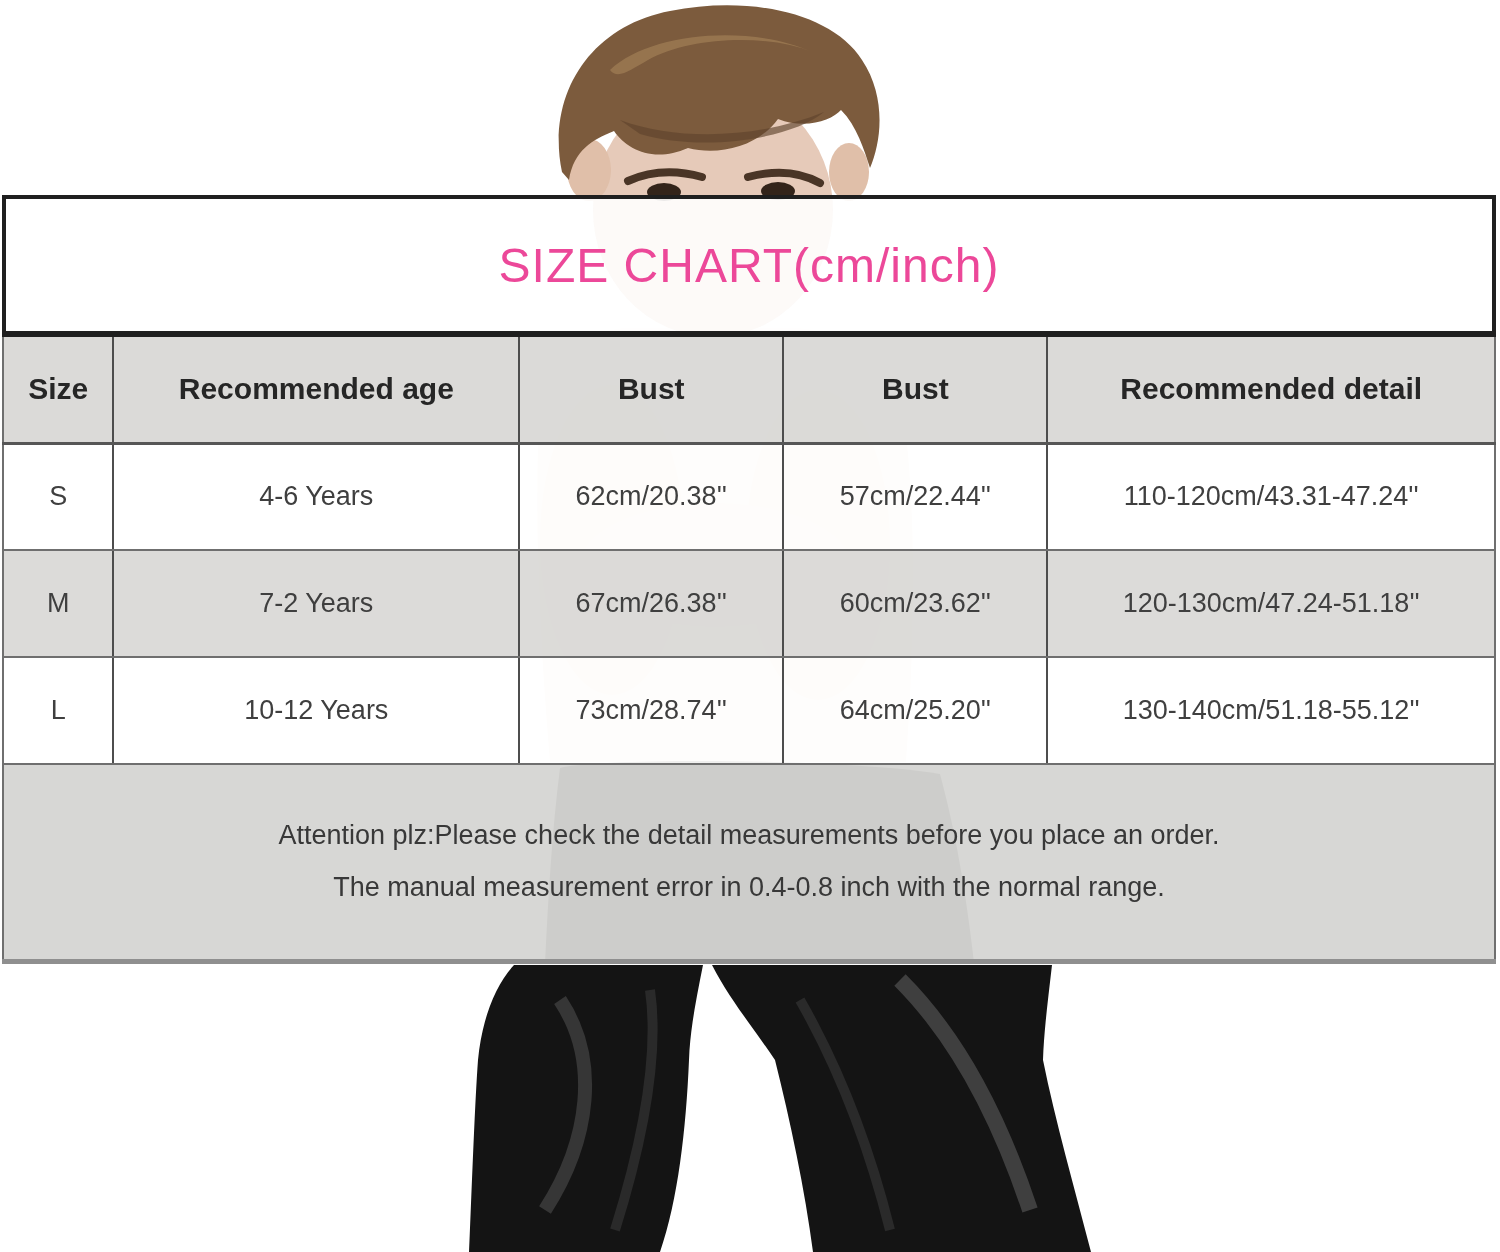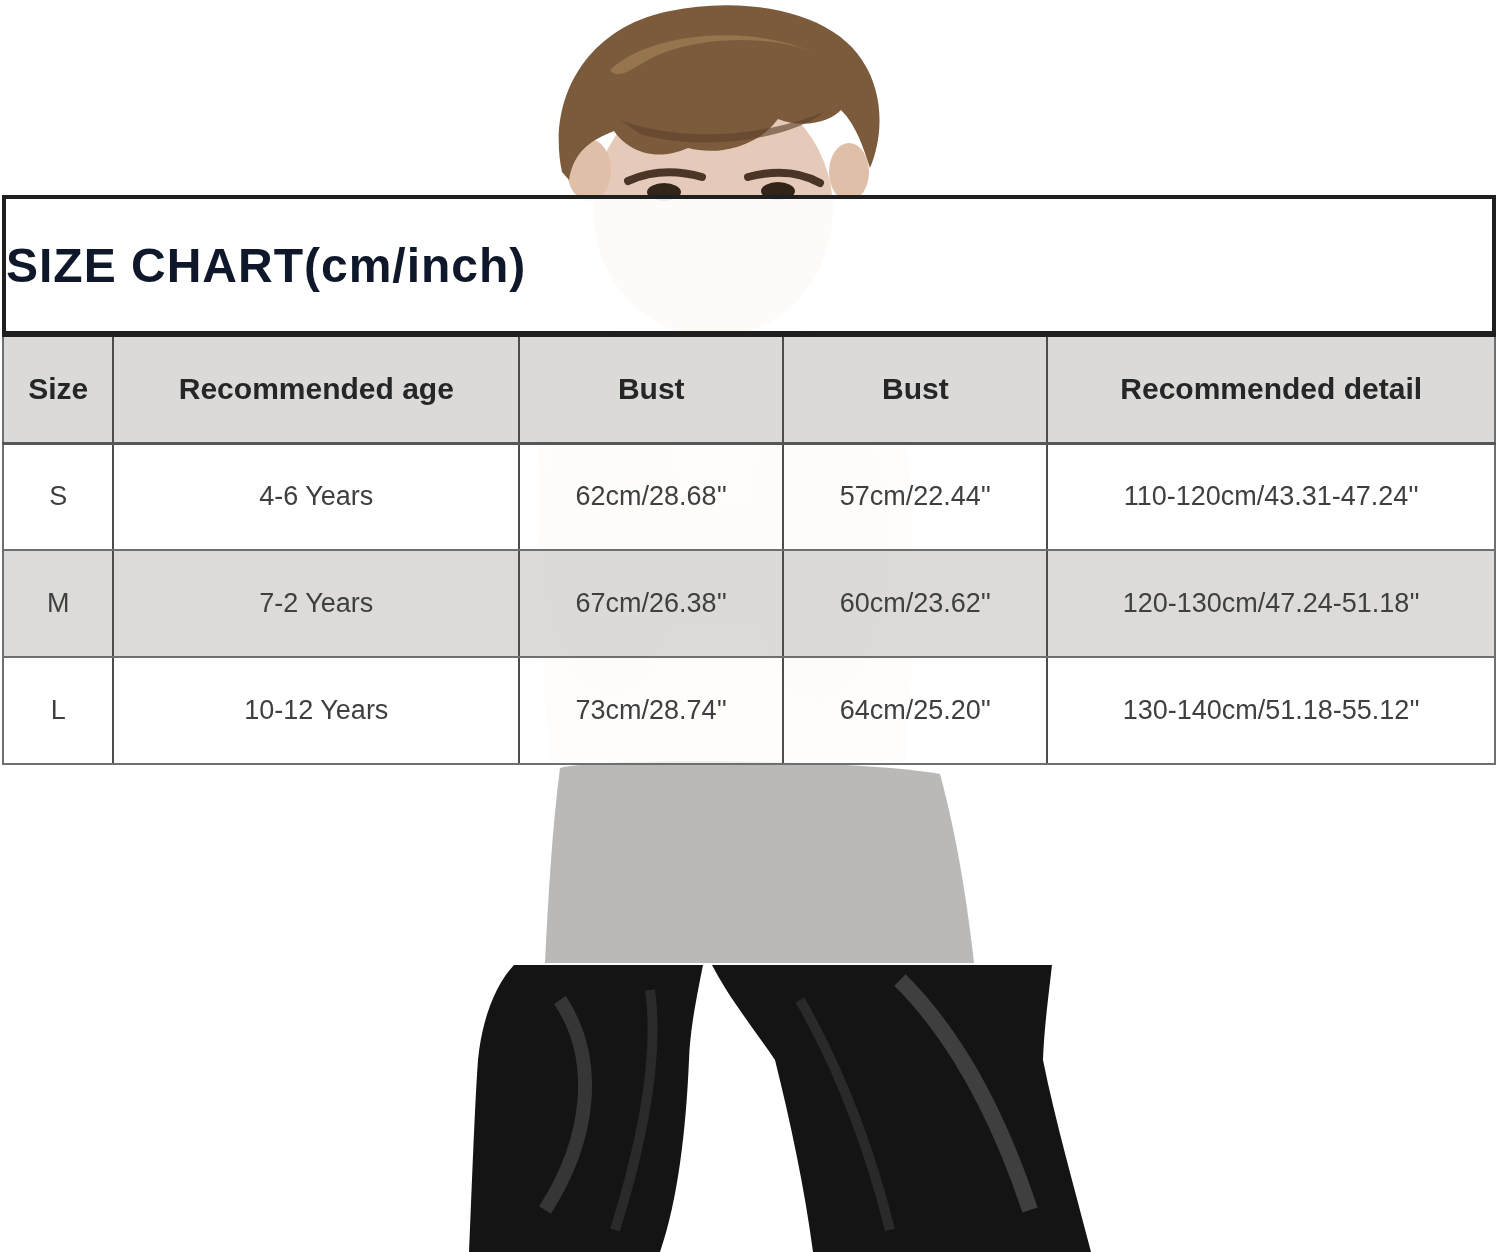--- a/index.html
+++ b/index.html
@@ -8,22 +8,22 @@
     overflow:hidden;font-family:"Liberation Sans",sans-serif;
   }
   .photo{position:absolute;left:0;top:0;width:1500px;height:1252px;}
 
   
   .panel{position:absolute;left:2px;top:195px;width:1494px;}
   .title-box{
     height:142px;box-sizing:border-box;
     border:4px solid #1f1f1f;border-bottom-width:6px;
     background:rgba(255,255,255,0.90);
-    display:flex;align-items:center;
-    font-size:48px;font-weight:700;color:#0f172a;letter-spacing:1px;
+    display:flex;align-items:center;justify-content:center;
+    font-size:48px;font-weight:400;color:#ec4899;letter-spacing:1px;
   }
   table.grid{
     width:100%;border-collapse:collapse;table-layout:fixed;
     border-left:2px solid #6f6f6f;border-right:2px solid #6f6f6f;
   }
   .grid th,.grid td{
     box-sizing:border-box;text-align:center;vertical-align:middle;
     border-left:2px solid #4d4d4d;border-bottom:2px solid #6f6f6f;
     padding:0 22px;
   }
@@ -109,34 +109,40 @@
           <th>Recommended age</th>
           <th>Bust</th>
           <th>Bust</th>
           <th>Recommended detail</th>
         </tr>
       </thead>
       <tbody>
         <tr class="row-white">
           <td>S</td>
           <td>4-6 Years</td>
-          <td>62cm/28.68''</td>
+          <td>62cm/20.38''</td>
           <td>57cm/22.44''</td>
           <td>110-120cm/43.31-47.24''</td>
         </tr>
         <tr class="row-gray">
           <td>M</td>
           <td>7-2 Years</td>
           <td>67cm/26.38''</td>
           <td>60cm/23.62''</td>
           <td>120-130cm/47.24-51.18''</td>
         </tr>
         <tr class="row-white">
           <td>L</td>
           <td>10-12 Years</td>
           <td>73cm/28.74''</td>
           <td>64cm/25.20''</td>
           <td>130-140cm/51.18-55.12''</td>
         </tr>
+        <tr>
+          <td class="footer-cell" colspan="5">
+            <div class="line">Attention plz:Please check the detail measurements before you place an order.</div>
+            <div class="line">The manual measurement error in 0.4-0.8 inch with the normal range.</div>
+          </td>
+        </tr>
       </tbody>
     </table>
   </div>
 </div>
 
 </body></html>

